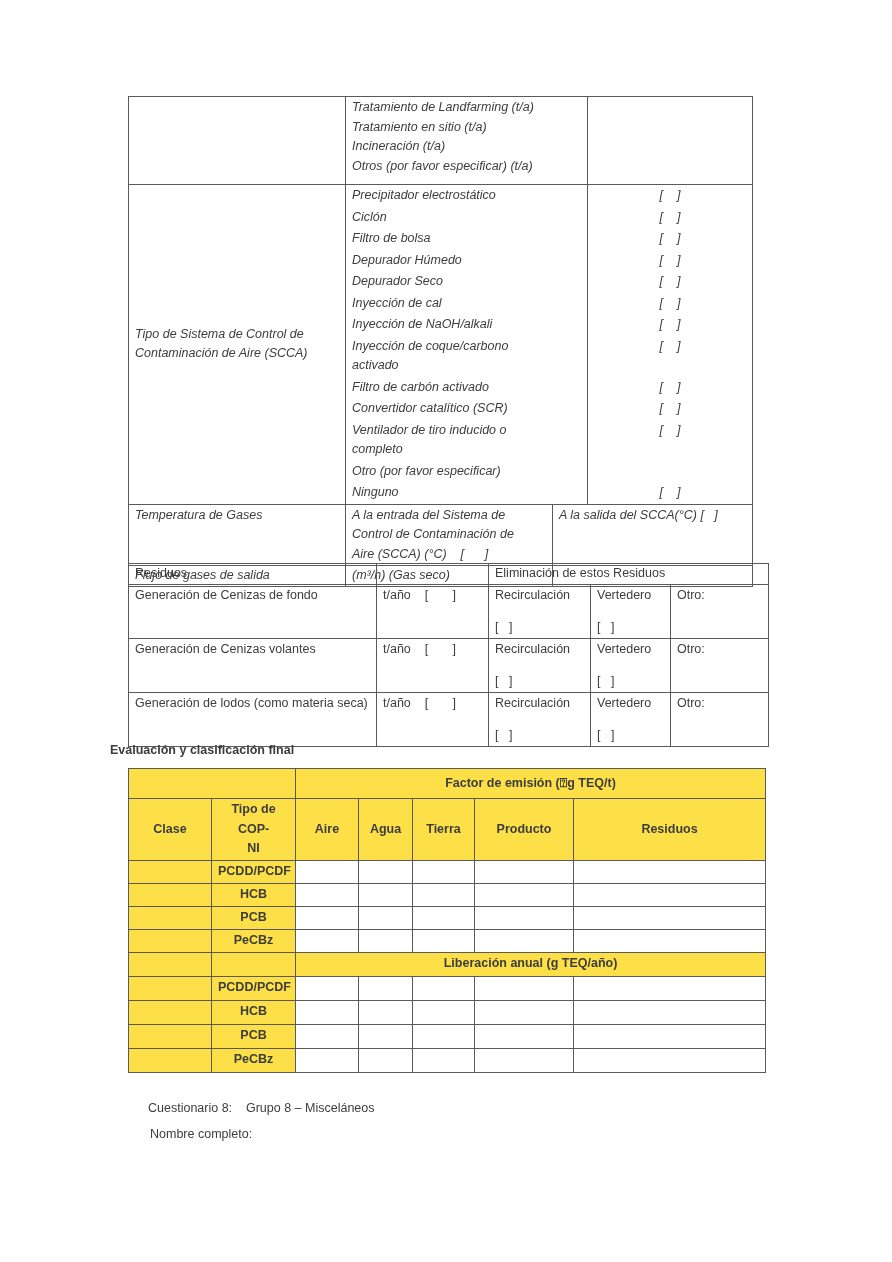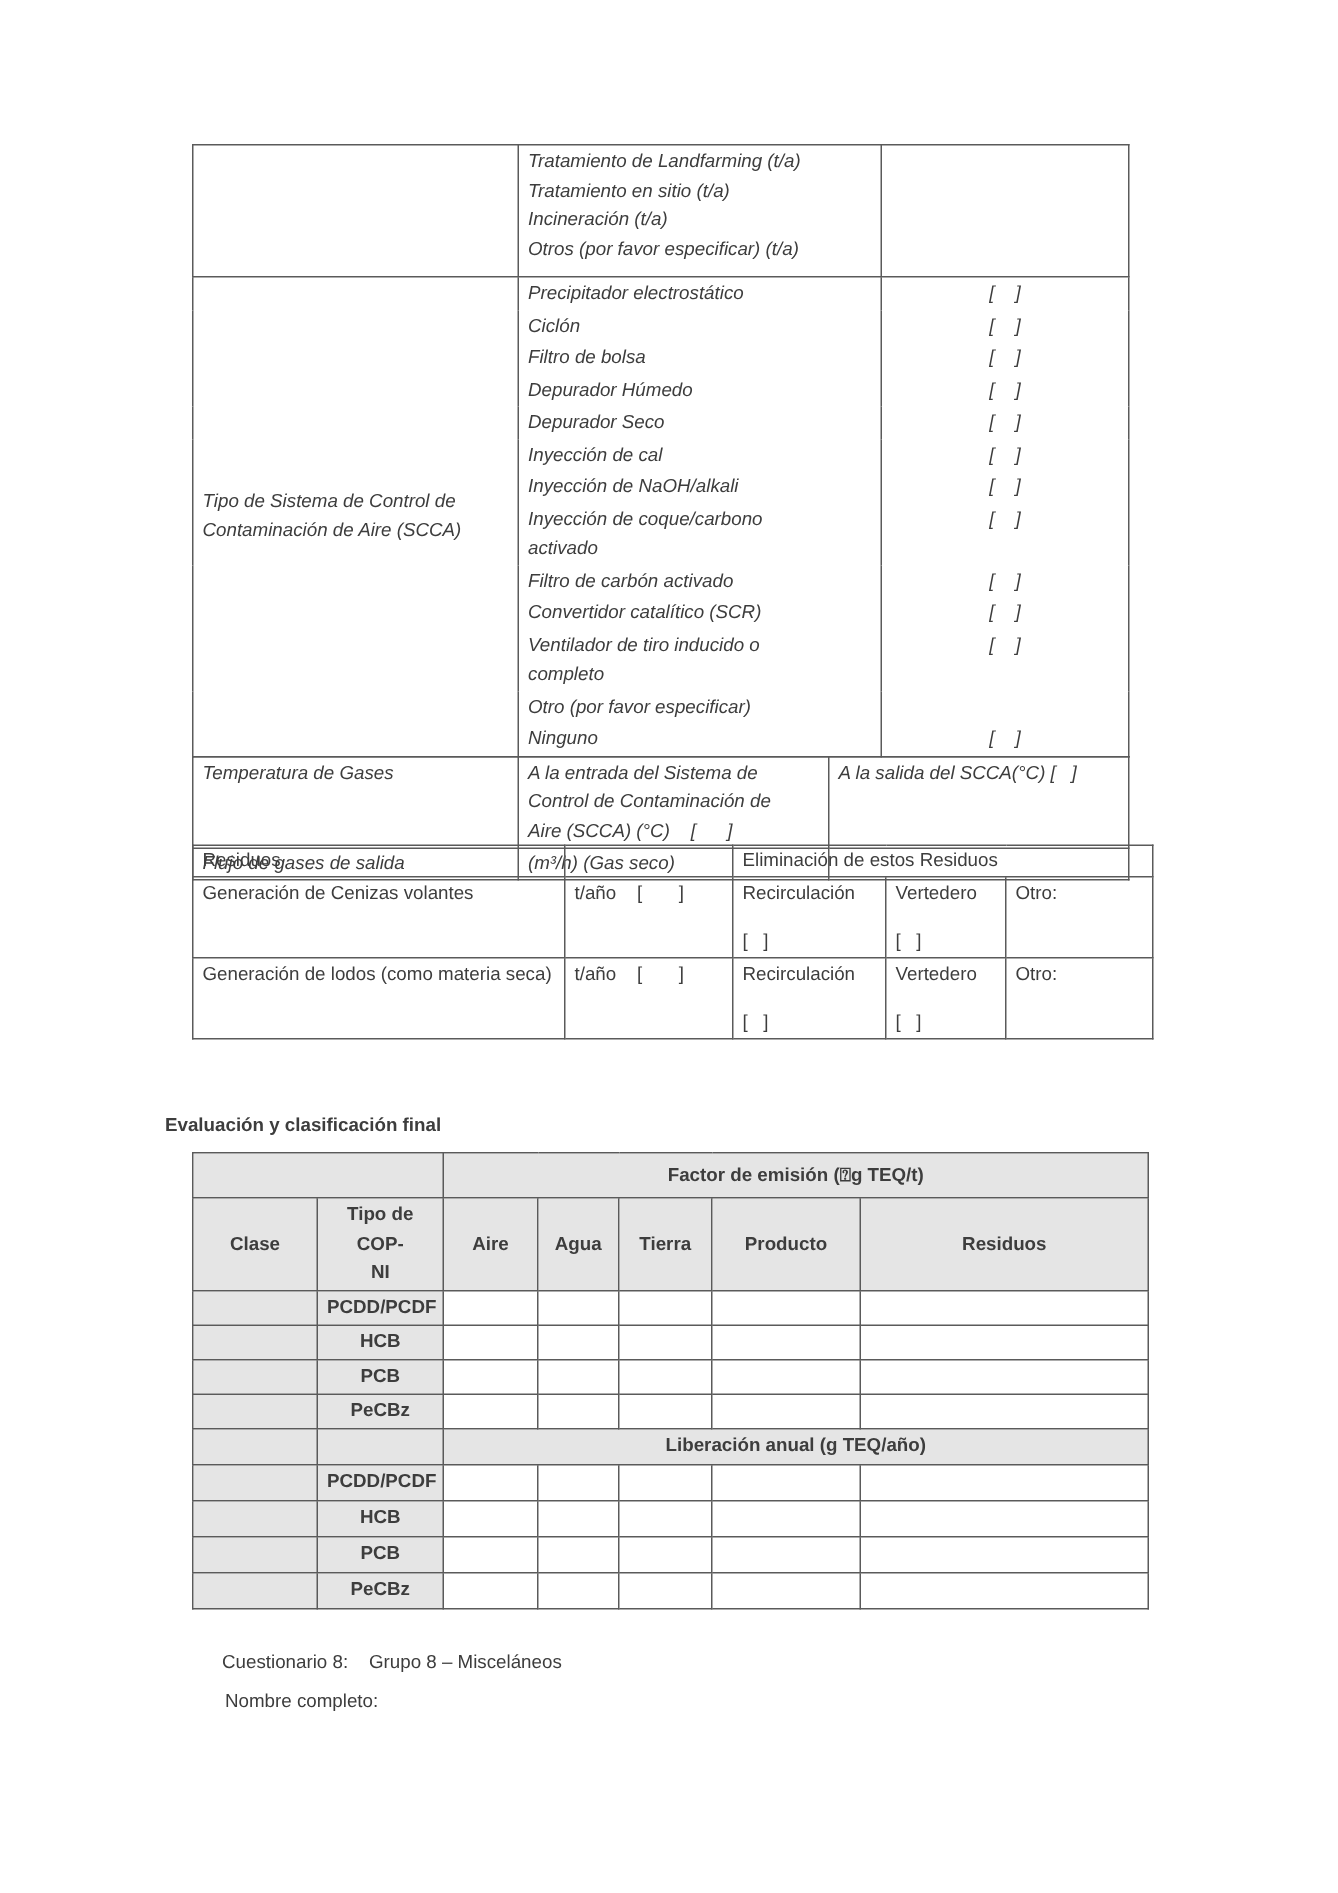--- a/index.html
+++ b/index.html
@@ -8,21 +8,21 @@
     font-family:"Liberation Sans", sans-serif; color:#3d3d3d;
     font-size:12.5px; line-height:19.5px;
   }
   table.t { border-collapse:collapse; table-layout:fixed; }
   table.t td { border:1px solid #5a5a5a; padding:1px 6px; vertical-align:top; overflow:hidden; }
   .pre { white-space:pre-wrap;margin-top:12px; }
   .mid { vertical-align:middle !important; }
   .ctr { text-align:center; }
   .nl  { border-top:none !important; border-bottom:none !important; }
   .bl  { border-bottom:1px solid #5a5a5a !important; }
-  .gray { background:#e5e5e5; }
+  .gray { background:#fde047; }
   .stack { margin-top:-1px; }
   #t1 { position:absolute; left:128px; top:96px;font-style:italic; }
   #t2 { position:absolute; left:128px; top:563px; }
   #h3 { position:absolute; left:110px; top:741px; font-weight:bold; }
   #t3 { position:absolute; left:128px; top:768px; }
   #f1 { position:absolute; left:128px; top:1099px; white-space:pre-wrap;margin-left:20px; }
   #f2 { position:absolute; left:150px; top:1125px; }
   #t3 td { text-align:center; font-weight:bold; vertical-align:middle; }
 </style>
 </head>
@@ -136,20 +136,33 @@
         <col style="width:80px">
         <col style="width:98px">
       </colgroup>
     <tbody>
         <tr>
       <td style="height:20px;padding-top:0;padding-bottom:0;">Residuos</td>
       <td style="padding-top:0;padding-bottom:0;"></td>
       <td colspan="3" style="padding-top:0;padding-bottom:0;">Eliminación de estos Residuos</td>
     </tr>
     <tr>
+      <td>Generación de Cenizas de fondo</td>
+      <td class="pre">t/año    [       ]</td>
+      <td>
+        <div>Recirculación</div>
+        <div class="pre">[   ]</div>
+      </td>
+      <td>
+        <div>Vertedero</div>
+        <div class="pre">[   ]</div>
+      </td>
+      <td>Otro:</td>
+    </tr>
+    <tr>
       <td>Generación de Cenizas volantes</td>
       <td class="pre">t/año    [       ]</td>
       <td>
         <div>Recirculación</div>
         <div class="pre">[   ]</div>
       </td>
       <td>
         <div>Vertedero</div>
         <div class="pre">[   ]</div>
       </td>

